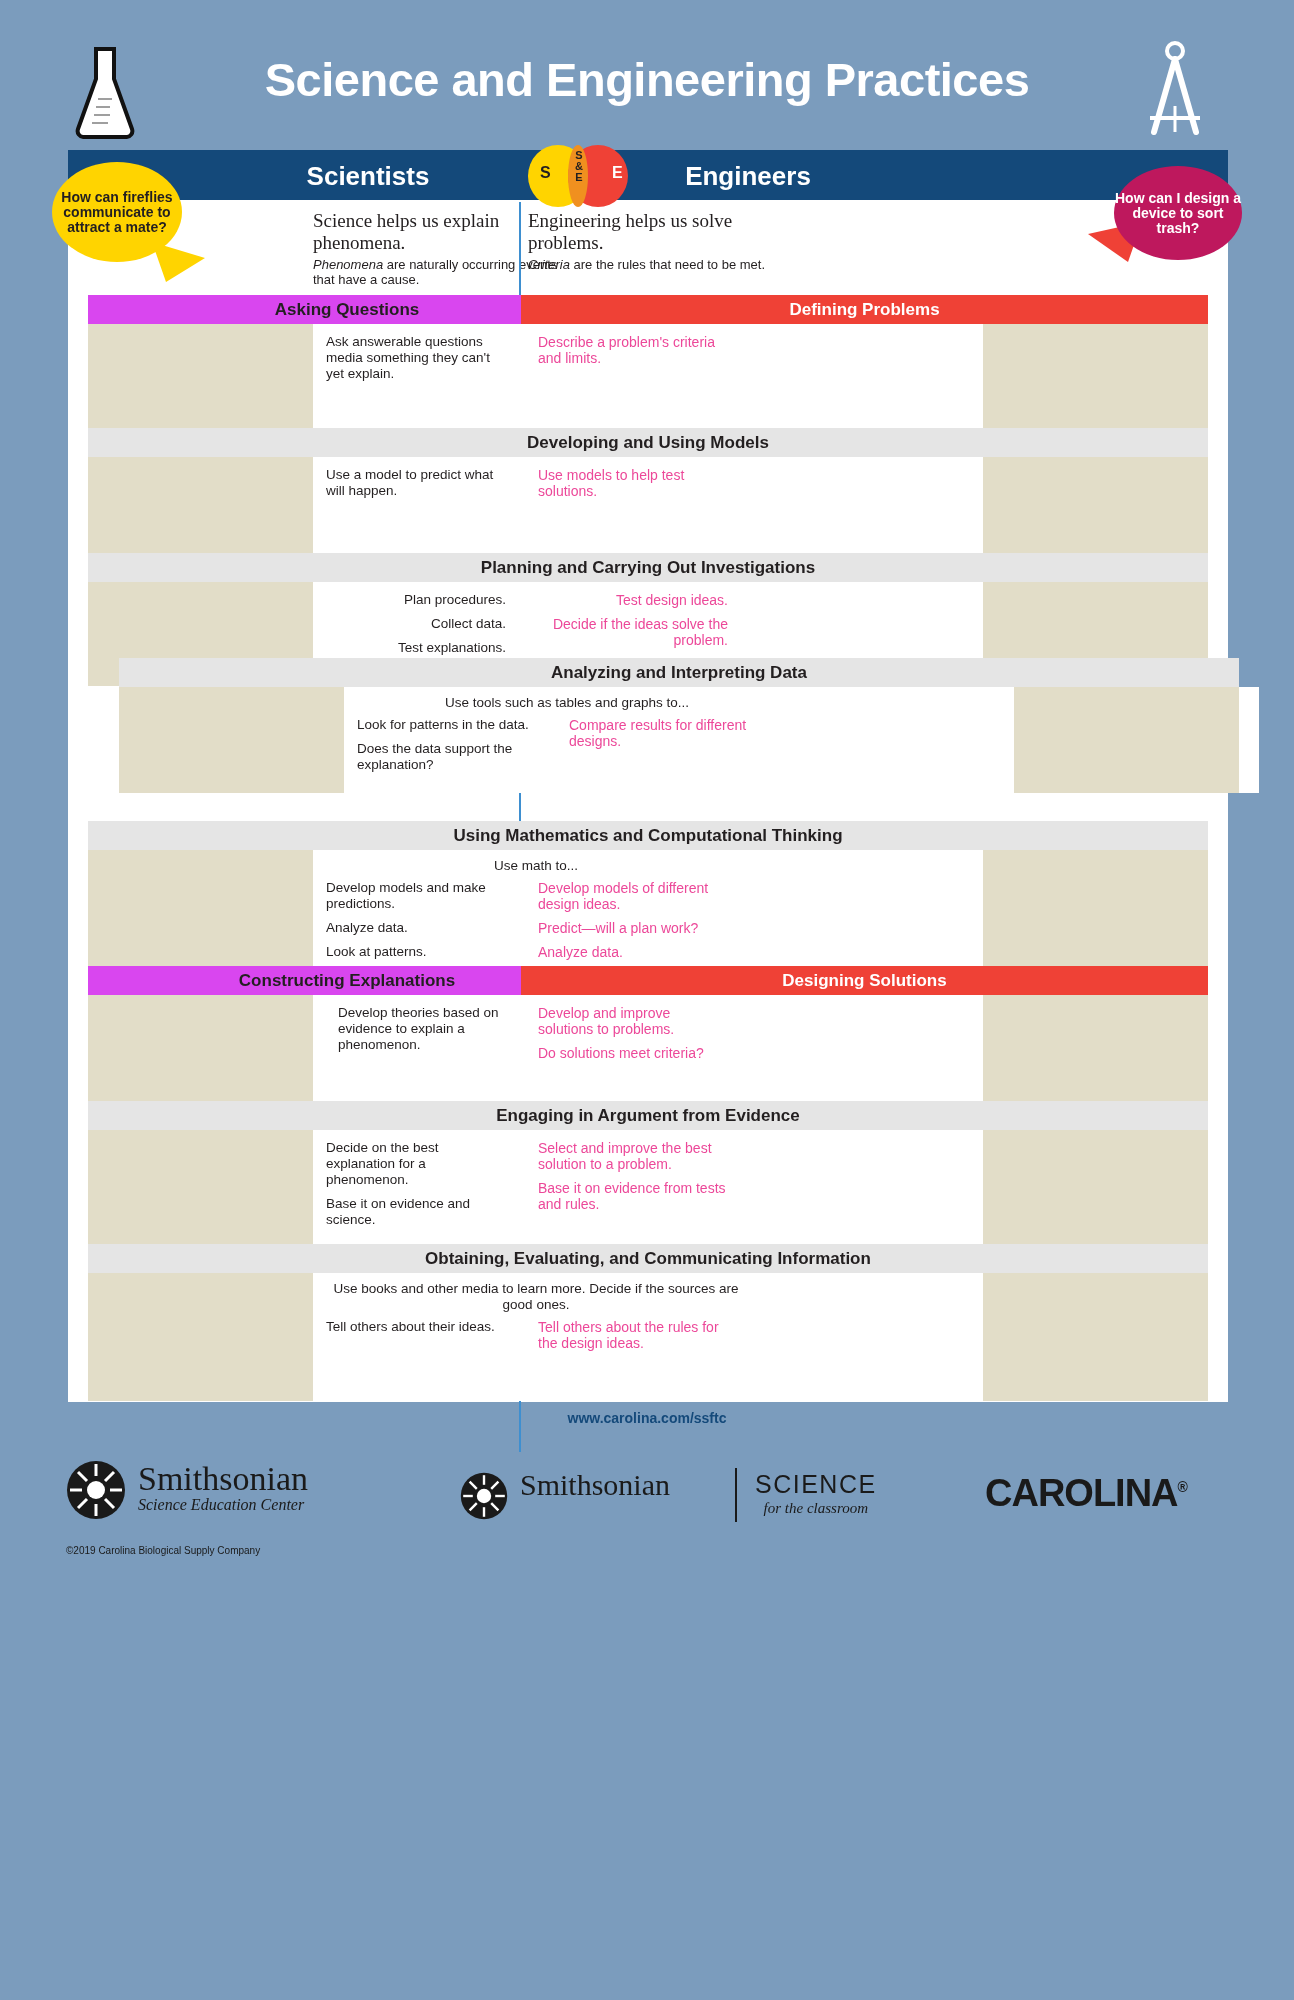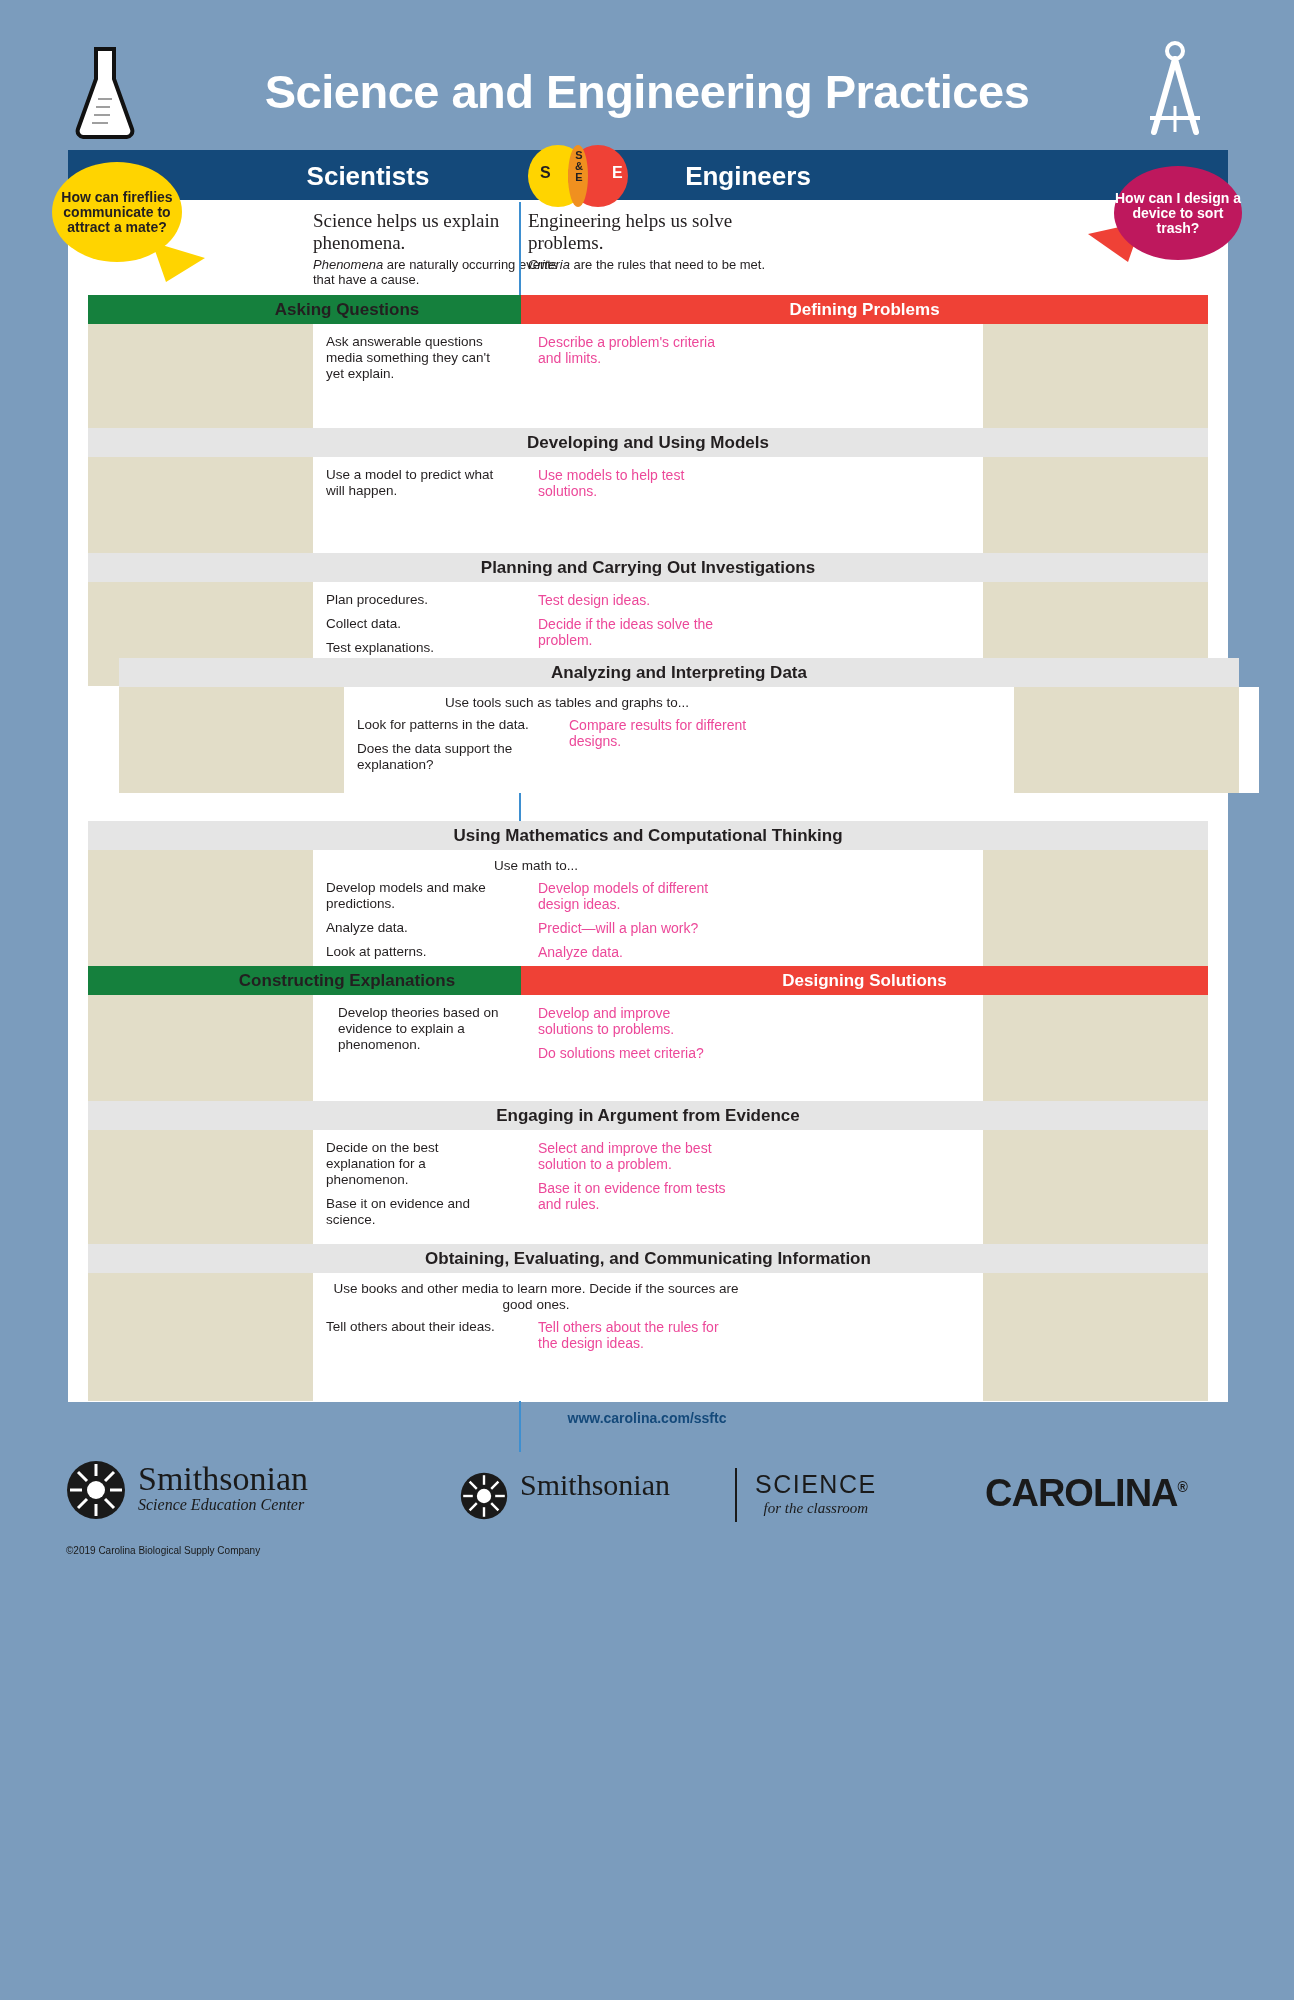--- a/index.html
+++ b/index.html
@@ -6,21 +6,21 @@
   body{
     width:1294px;height:2000px;
     background:#7b9cbd;
     font-family:"Liberation Sans", sans-serif;
     overflow:hidden;position:relative;
   }
   
   .header{position:relative;height:120px;}
   .poster-title{
     position:absolute;top:52px;left:0;width:1294px;text-align:center;
-    color:#ffffff;font-size:47px;font-weight:bold;letter-spacing:-0.5px;margin-top:12px;
+    color:#ffffff;font-size:47px;font-weight:bold;letter-spacing:-0.5px;
   }
   .flask-icon{position:absolute;left:72px;top:47px;width:66px;height:92px;}
   .compass-icon{position:absolute;right:80px;top:40px;width:78px;height:100px;}
 
   
   .board{
     position:absolute;left:68px;top:150px;width:1160px;height:1252px;
     background:#ffffff;
   }
   .topbar{
@@ -58,21 +58,21 @@
   .intro p{margin:3px 0 0 0;font-size:13px;color:#231f20;line-height:15px;}
   .intro em{font-style:italic;}
   .divider{position:absolute;left:451px;top:52px;width:2px;height:1250px;background:#3e8fd0;}
 
   
   .row{position:absolute;left:0;width:1160px;}
   .bandwrap{position:relative;height:29px;}
   .band{position:absolute;top:0;height:29px;color:#231f20;font-size:17px;font-weight:bold;
         display:flex;align-items:center;justify-content:center;}
   .band.full{left:20px;width:1120px;background:#e5e5e5;}
-  .band.left{left:20px;width:518px;background:#15803d;}
+  .band.left{left:20px;width:518px;background:#d946ef;}
   .band.right{left:453px;width:687px;background:#ef4136;color:#fff;}
   .body{position:relative;background:#fff;}
   .artL{position:absolute;left:20px;top:0;width:225px;bottom:0;background:#e2ddc8;}
   .artR{position:absolute;left:915px;top:0;width:225px;bottom:0;background:#e2ddc8;}
   .txtL{position:absolute;left:258px;top:10px;width:180px;font-size:13.5px;line-height:16px;color:#231f20;}
   .txtR{position:absolute;left:470px;top:10px;width:190px;font-size:14px;line-height:16px;color:#ec4899;}
   .txtL p,.txtR p{margin:0 0 8px 0;}
   .shared{position:absolute;left:258px;top:8px;width:420px;text-align:center;
           font-size:13.5px;line-height:16px;color:#231f20;}
 
@@ -193,21 +193,21 @@
           </div>
           <div class="txtR" style="top: 10px;">
             <p>Use models to help test solutions.</p>
           </div>
         </div>
       </div>
       <div class="row" style="top: 403px;">
         <div class="bandwrap">
           <div class="band full">Planning and Carrying Out Investigations</div>
         </div>
-        <div class="body" style="height: 104px;">
+        <div class="body" style="height: 104px; text-align: right;">
           <div class="artL"></div>
           <div class="artR"></div>
           <div class="txtL" style="top: 10px;">
             <p>Plan procedures.</p>
             <p>Collect data.</p>
             <p>Test explanations.</p>
           </div>
           <div class="txtR" style="top: 10px;">
             <p>Test design ideas.</p>
             <p>Decide if the ideas solve the problem.</p>

